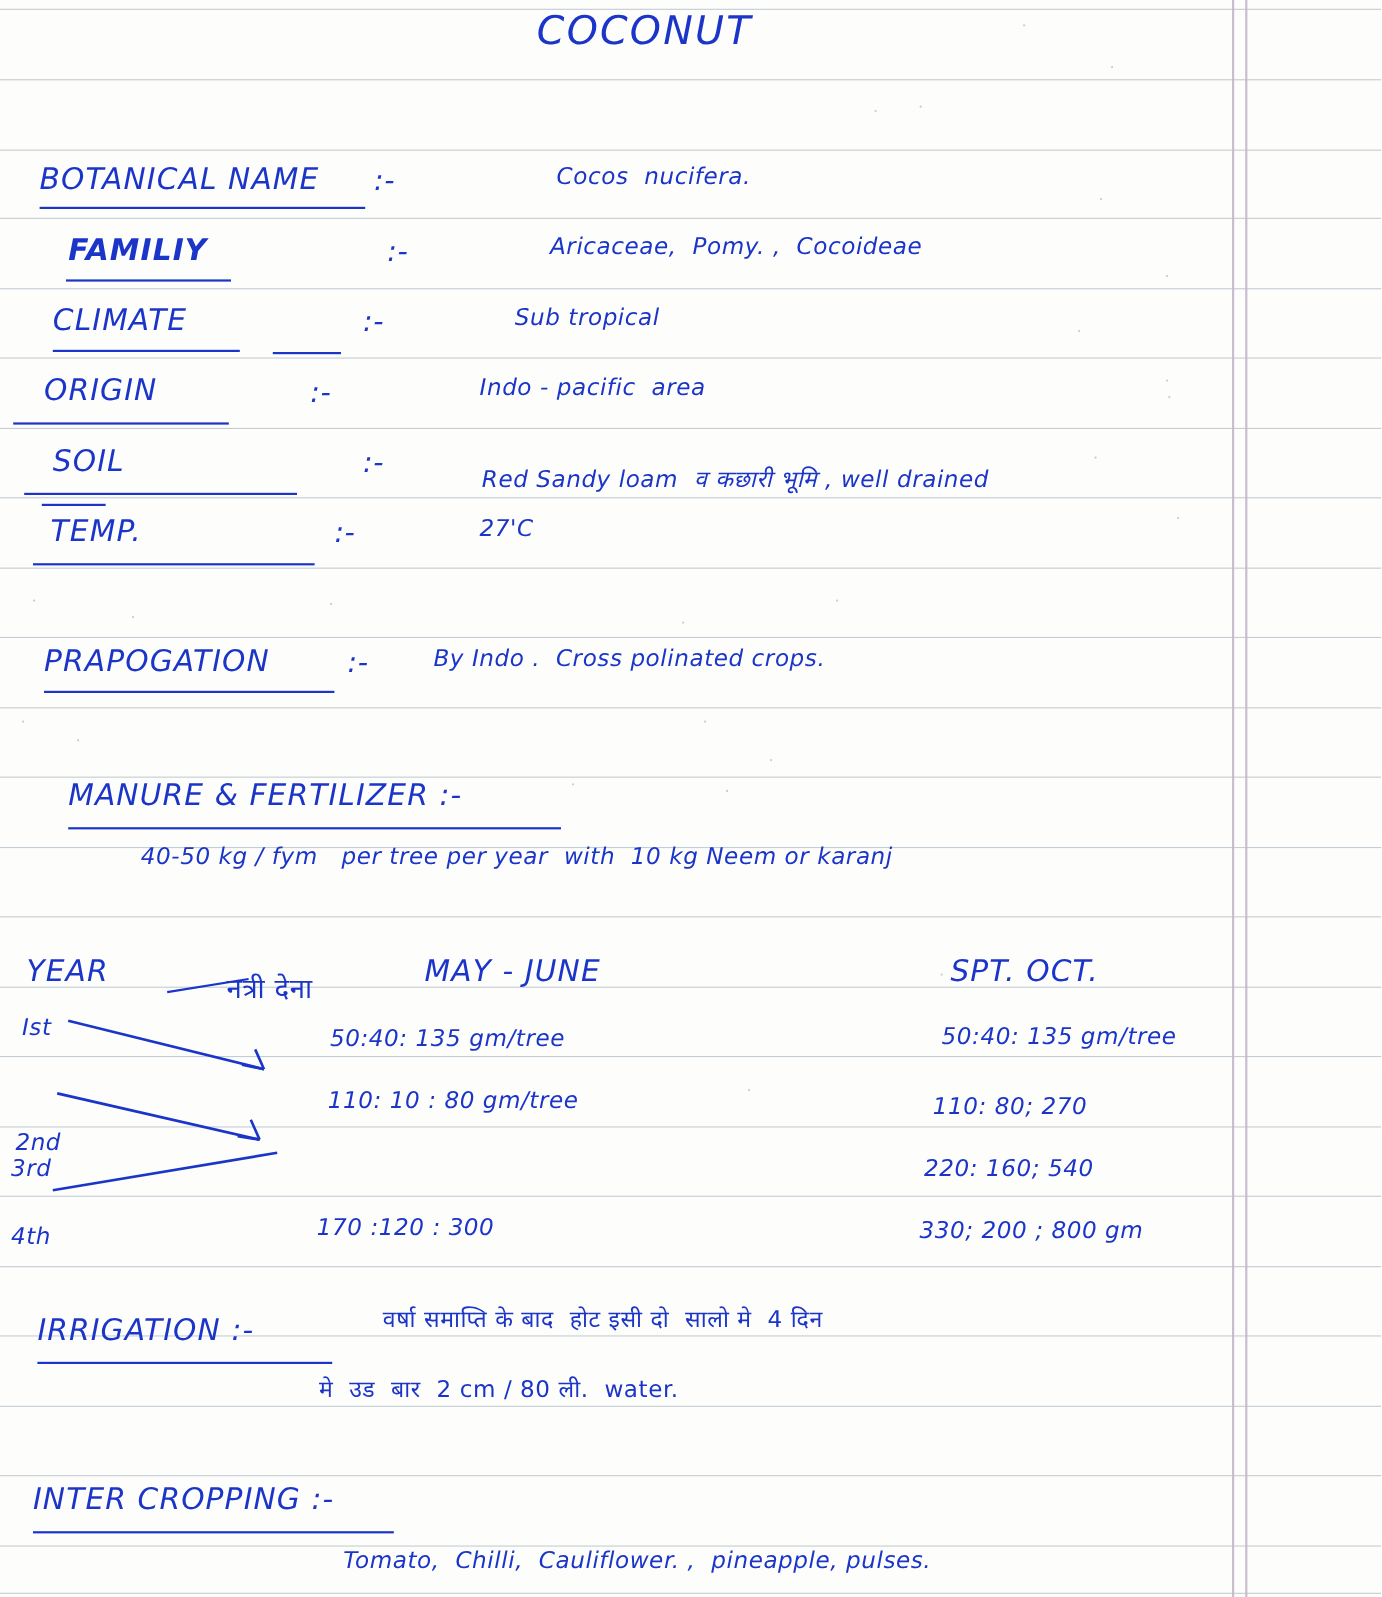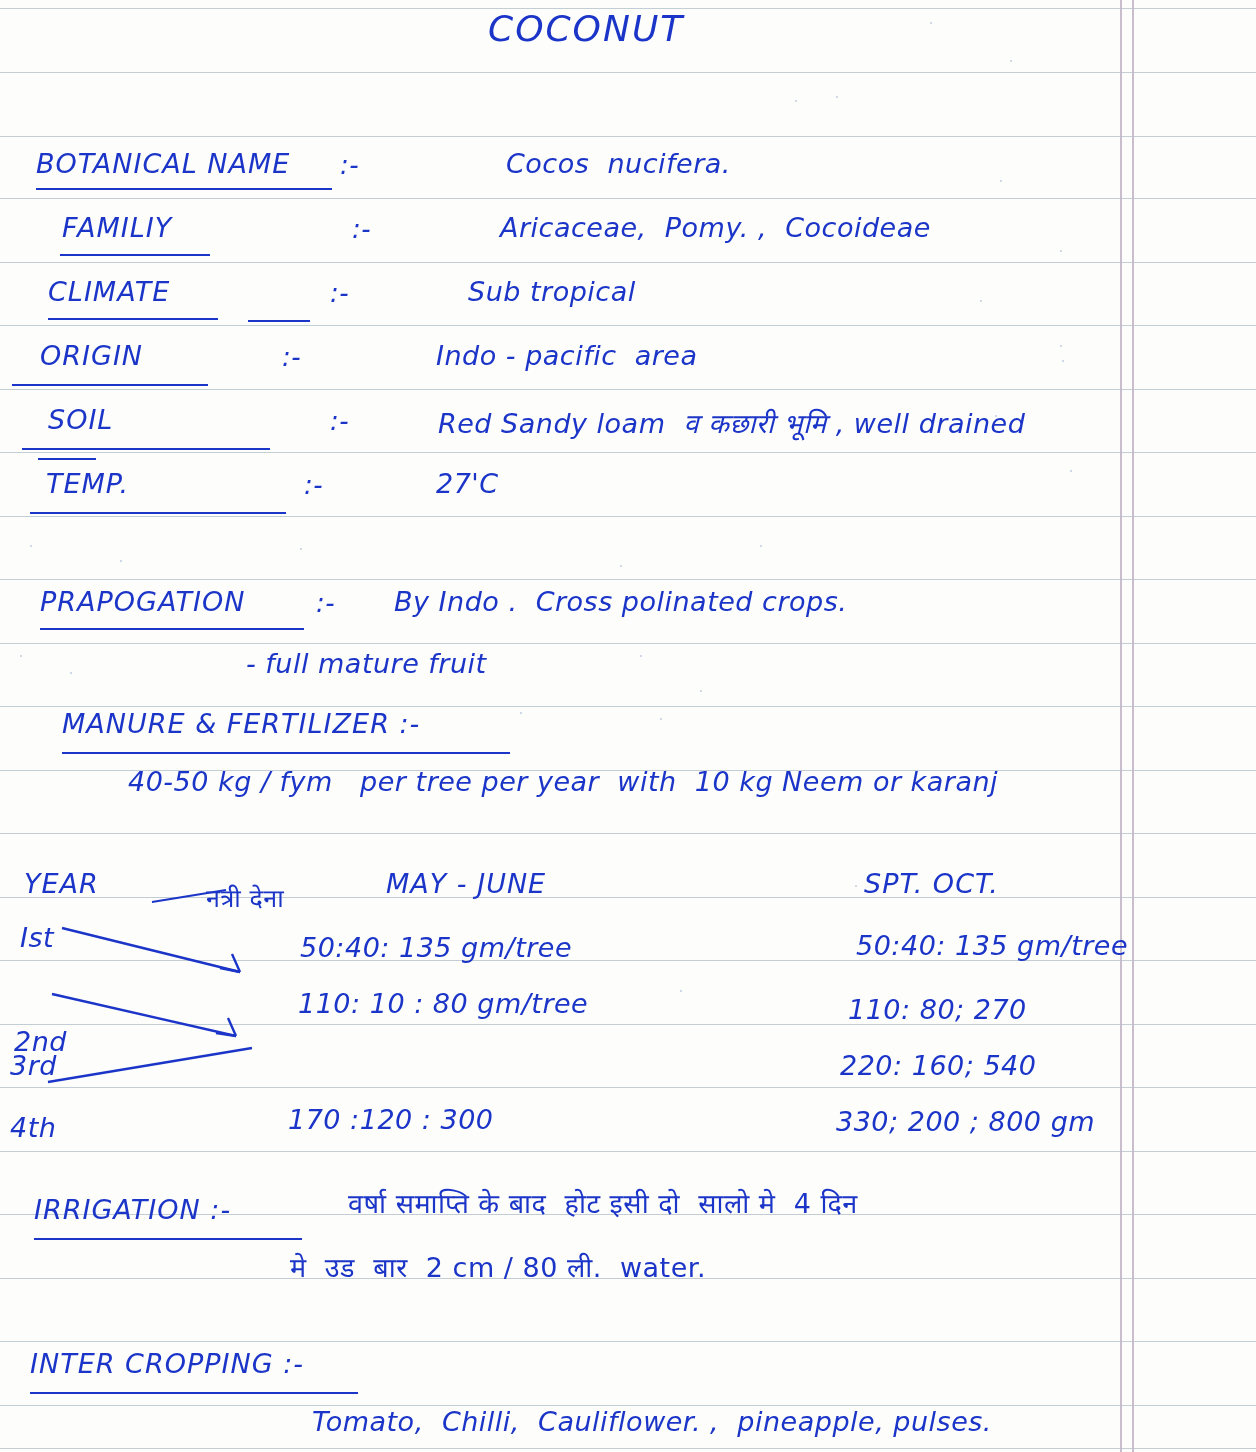--- a/index.html
+++ b/index.html
@@ -61,21 +61,21 @@
     width: 2px; height: 2px;
     background: #8fa0c8;
     border-radius: 50%;
     opacity: .55;
   }
   .title {
     font-size: 36px;
     letter-spacing: 2px;
   }
   .lbl { font-size: 27px; letter-spacing: 1px; }
-  .val { font-size: 27px; }
+  .val { font-size: 21px; }
   .colon { font-size: 26px; }
   .small { font-size: 25px; }
 </style>
 </head>
 <body>
 
 <div id="page">
 
   <div class="rule" style="top:8px"></div>
   <div class="rule" style="top:72px"></div>
@@ -130,52 +130,51 @@
   <div class="speck" style="left:855px; top:885px"></div>
   <div class="speck" style="left:680px; top:990px"></div>
 
   <div class="hand title" style="left:488px; top:8px;">COCONUT</div>
 
   <div class="hand lbl" style="left:36px; top:148px;">BOTANICAL NAME</div>
   <div class="ul" style="left:36px; top:188px; width:296px;"></div>
   <div class="hand colon" style="left:340px; top:150px;">:-</div>
   <div class="hand val" style="left:506px; top:148px;">Cocos  nucifera.</div>
 
-  <div class="hand lbl" style="left:62px; top:212px;">FAMILIY</div>
+  <div class="hand lbl" style="left:62px; top:212px;font-weight:bold;">FAMILIY</div>
   <div class="ul" style="left:60px; top:254px; width:150px;"></div>
   <div class="hand colon" style="left:352px; top:214px;">:-</div>
   <div class="hand val" style="left:500px; top:212px;">Aricaceae,  Pomy. ,  Cocoideae</div>
 
   <div class="hand lbl" style="left:48px; top:276px;">CLIMATE</div>
   <div class="ul thin" style="left:48px; top:318px; width:170px;"></div>
   <div class="ul thin" style="left:248px; top:320px; width:62px;"></div>
   <div class="hand colon" style="left:330px; top:278px;">:-</div>
   <div class="hand val" style="left:468px; top:276px;">Sub tropical</div>
 
   <div class="hand lbl" style="left:40px; top:340px;">ORIGIN</div>
   <div class="ul" style="left:12px; top:384px; width:196px;"></div>
   <div class="hand colon" style="left:282px; top:342px;">:-</div>
   <div class="hand val" style="left:436px; top:340px;">Indo - pacific  area</div>
 
   <div class="hand lbl" style="left:48px; top:404px;">SOIL</div>
   <div class="ul" style="left:22px; top:448px; width:248px;"></div>
   <div class="ul thin" style="left:38px; top:458px; width:58px;"></div>
   <div class="hand colon" style="left:330px; top:406px;">:-</div>
-  <div class="hand val" style="left:438px; top:404px;">Red Sandy loam  व कछारी भूमि , well drained</div>
+  <div class="hand val" style="left:438px; top:421px;">Red Sandy loam  व कछारी भूमि , well drained</div>
 
   <div class="hand lbl" style="left:46px; top:468px;">TEMP.</div>
   <div class="ul" style="left:30px; top:512px; width:256px;"></div>
   <div class="hand colon" style="left:304px; top:470px;">:-</div>
   <div class="hand val" style="left:436px; top:468px;">27'C</div>
 
   <div class="hand lbl" style="left:40px; top:586px;">PRAPOGATION</div>
   <div class="ul" style="left:40px; top:628px; width:264px;"></div>
   <div class="hand colon" style="left:316px; top:588px;">:-</div>
   <div class="hand val" style="left:394px; top:586px;">By Indo .  Cross polinated crops.</div>
-  <div class="hand val" style="left:246px; top:648px;">- full mature fruit</div>
 
   <div class="hand lbl" style="left:62px; top:708px;">MANURE &amp; FERTILIZER :-</div>
   <div class="ul" style="left:62px; top:752px; width:448px;"></div>
   <div class="hand val" style="left:128px; top:766px;">40-50 kg / fym   per tree per year  with  10 kg Neem or karanj</div>
 
   <div class="hand lbl" style="left:24px; top:868px;">YEAR</div>
   <div class="hand dev small" style="left:206px; top:880px;">नत्री देना</div>
   <div class="hand lbl" style="left:386px; top:868px;">MAY - JUNE</div>
   <div class="hand lbl" style="left:864px; top:868px;">SPT. OCT.</div>
 

